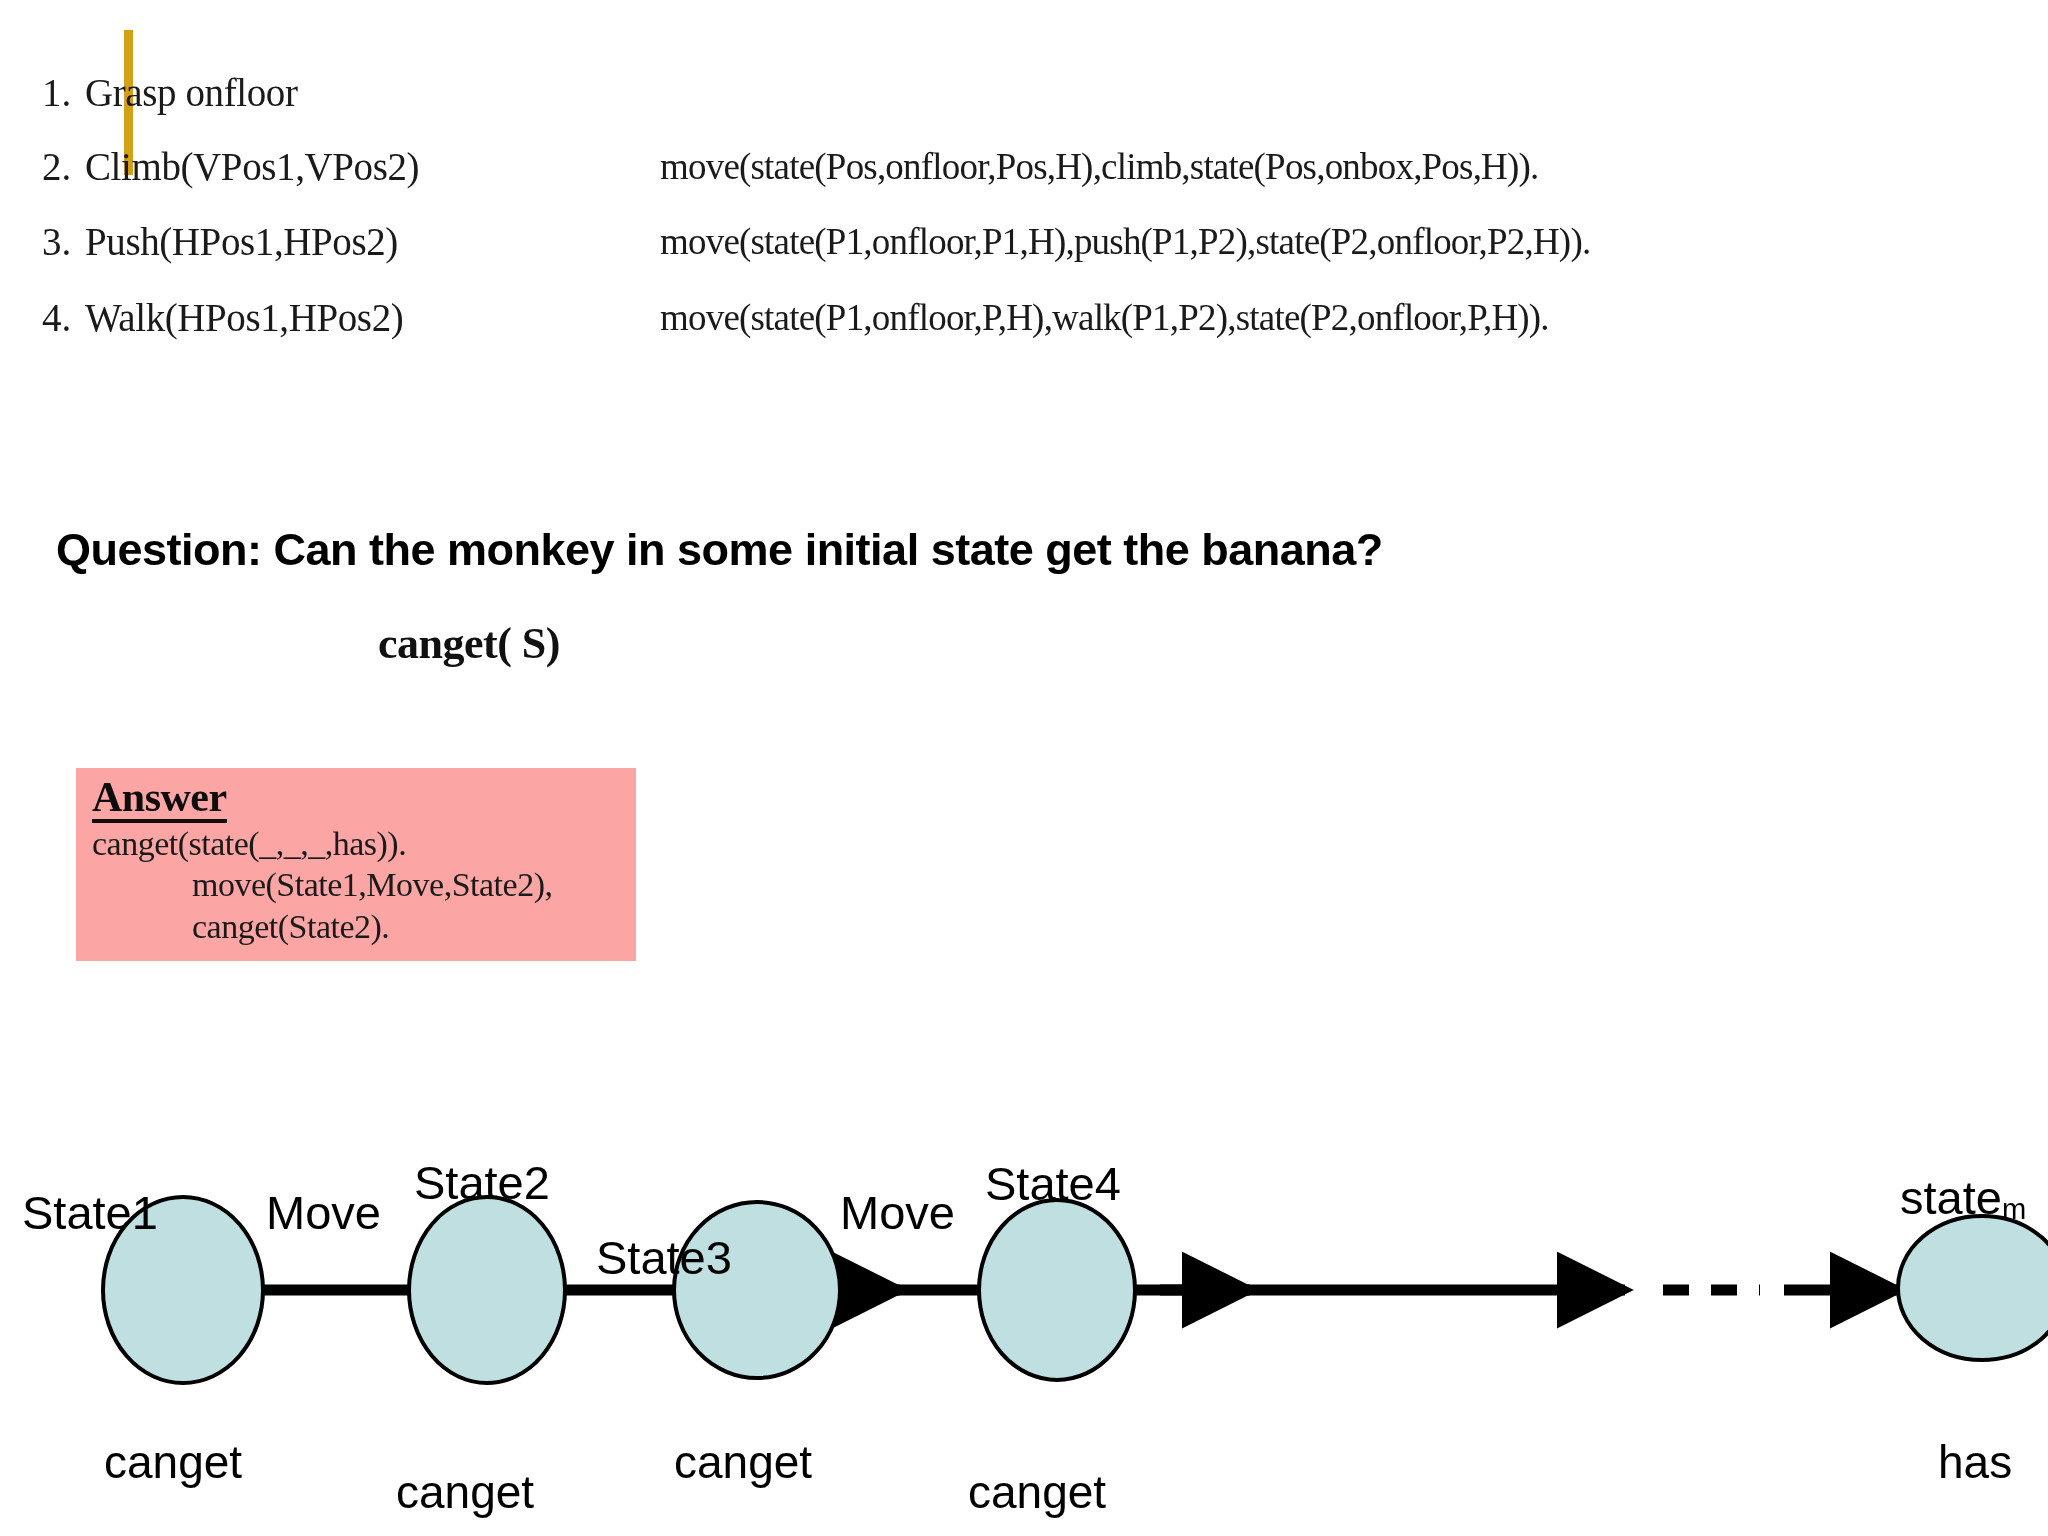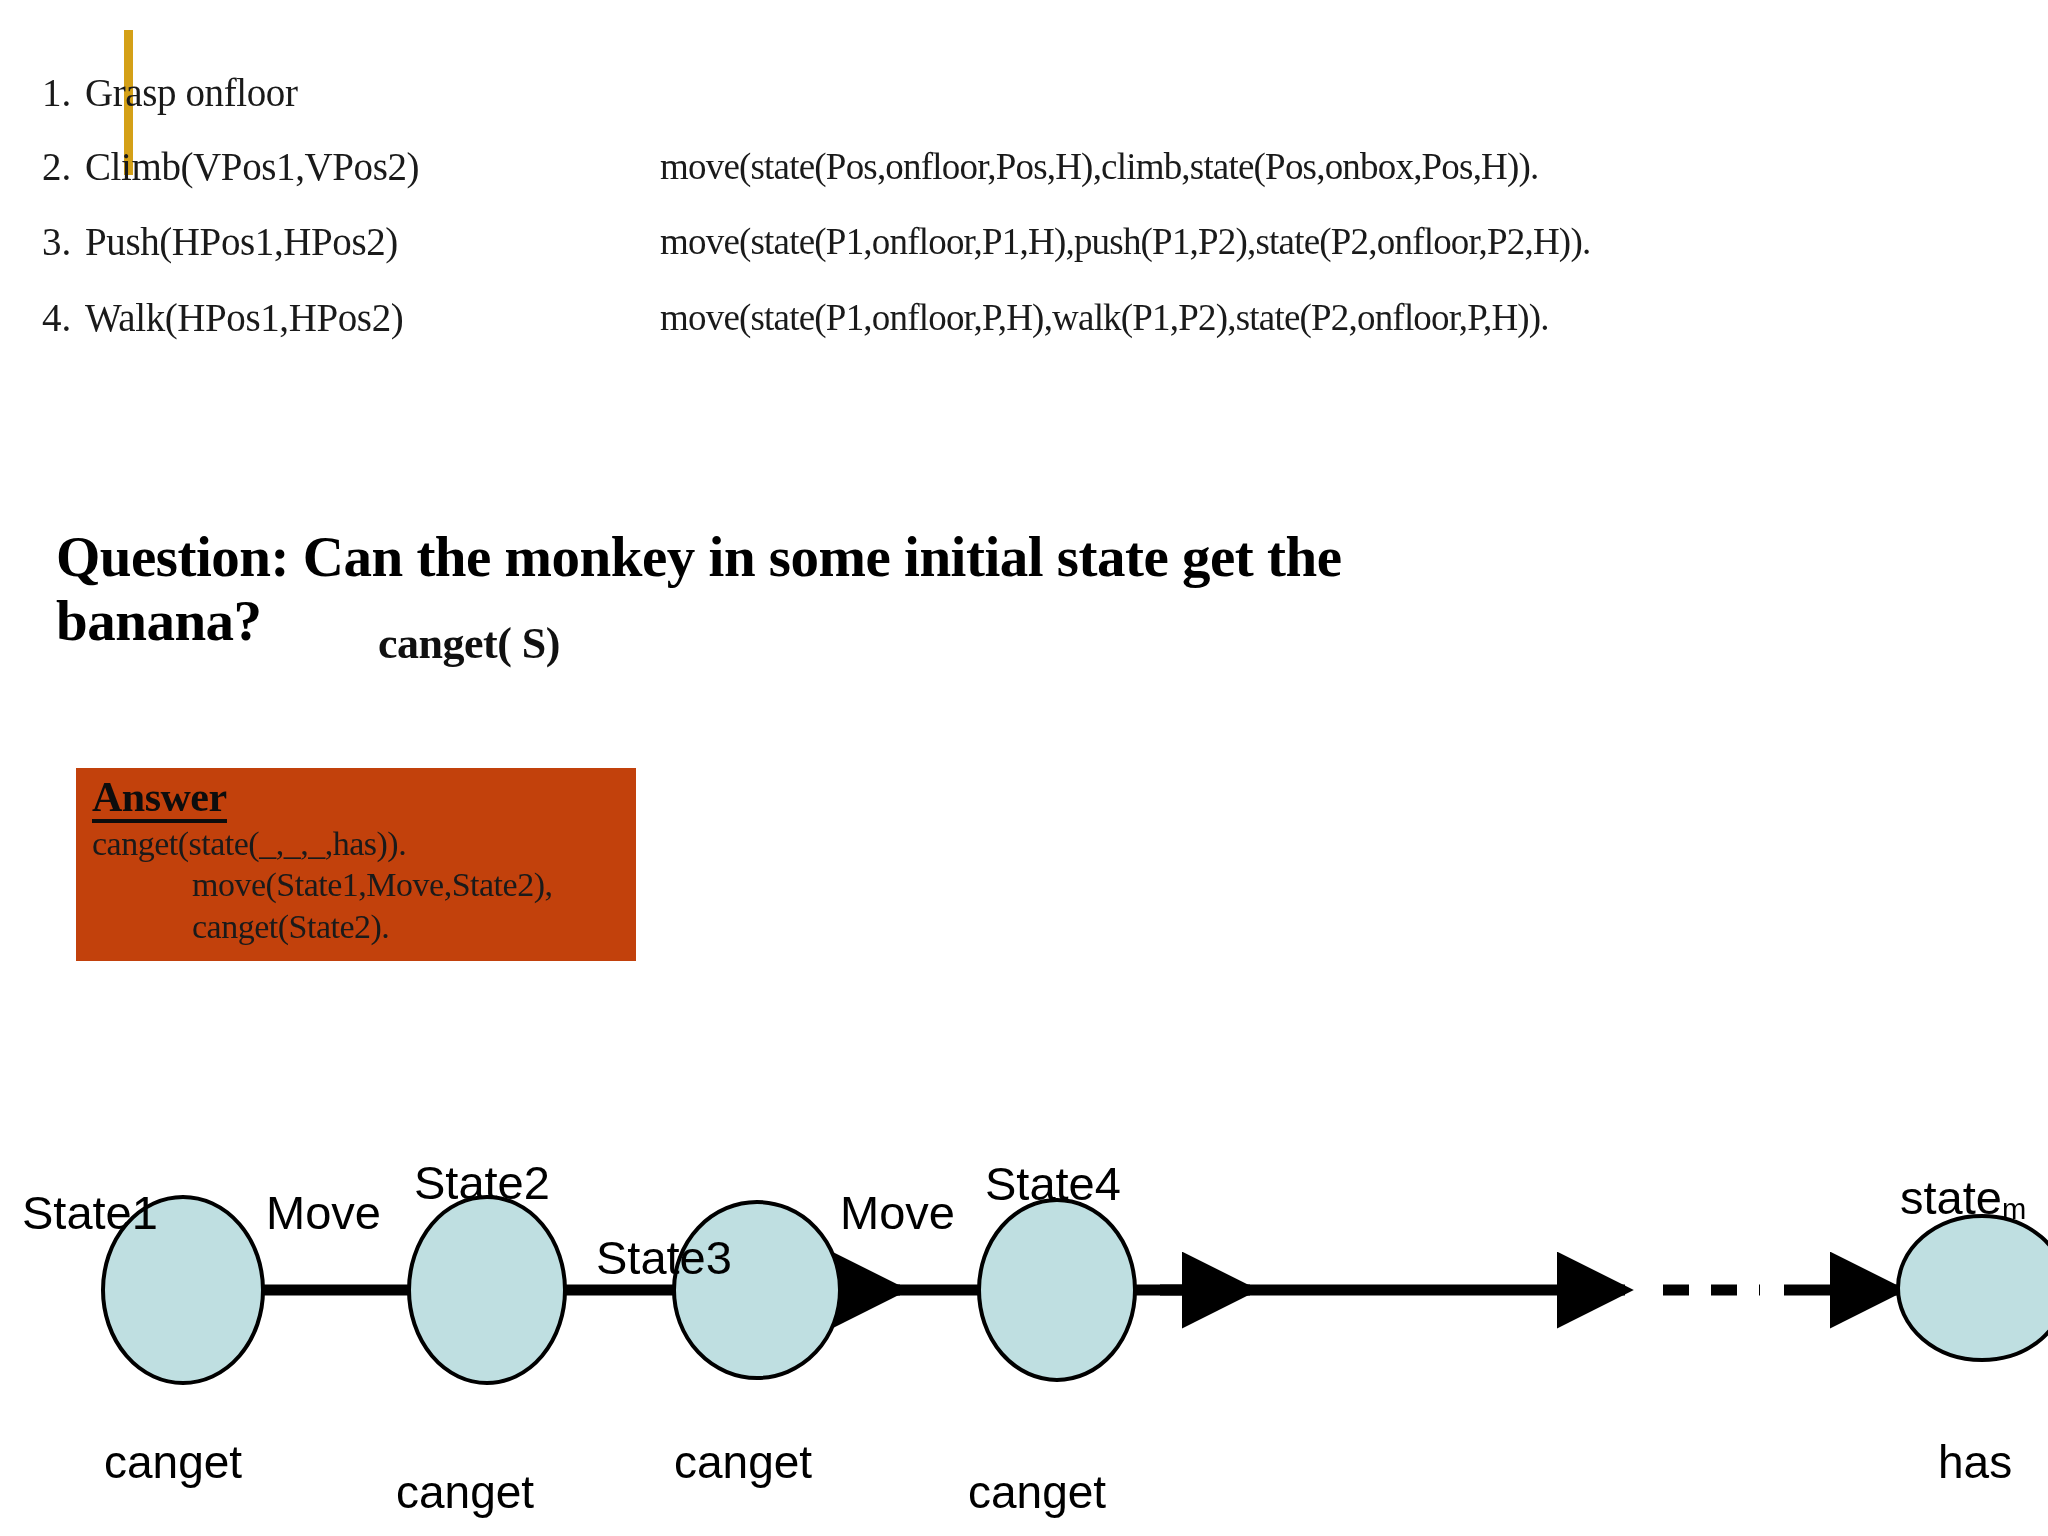--- a/index.html
+++ b/index.html
@@ -67,23 +67,23 @@
   }
 
   
   #question-block {
     position: absolute;
     left: 56px;
     top: 525px;
     width: 1450px;
   }
   #question-text {
-    font-family: Liberation Serif, serif;
+    font-family: Liberation Sans, sans-serif;
     font-weight: bold;
-    font-size: 57px;
+    font-size: 45px;
     line-height: 1.13;
     color: #000000;
     letter-spacing: -0.5px;
     margin: 0;
   }
   #canget-query {
     position: absolute;
     left: 378px;
     top: 618px;
     font-family: "Liberation Serif", serif;
@@ -92,21 +92,21 @@
     color: #111111;
     letter-spacing: -0.5px;
   }
 
   
   #answer-block {
     position: absolute;
     left: 76px;
     top: 768px;
     width: 560px;
-    background: #c2410c;
+    background: #fca5a5;
     padding: 8px 10px 14px 16px;
     box-sizing: border-box;
   }
   #answer-title {
     font-family: "Liberation Serif", serif;
     font-weight: bold;
     font-size: 42px;
     color: #0d0d0d;
     display: inline-block;
     border-bottom: 4px solid #0d0d0d;

